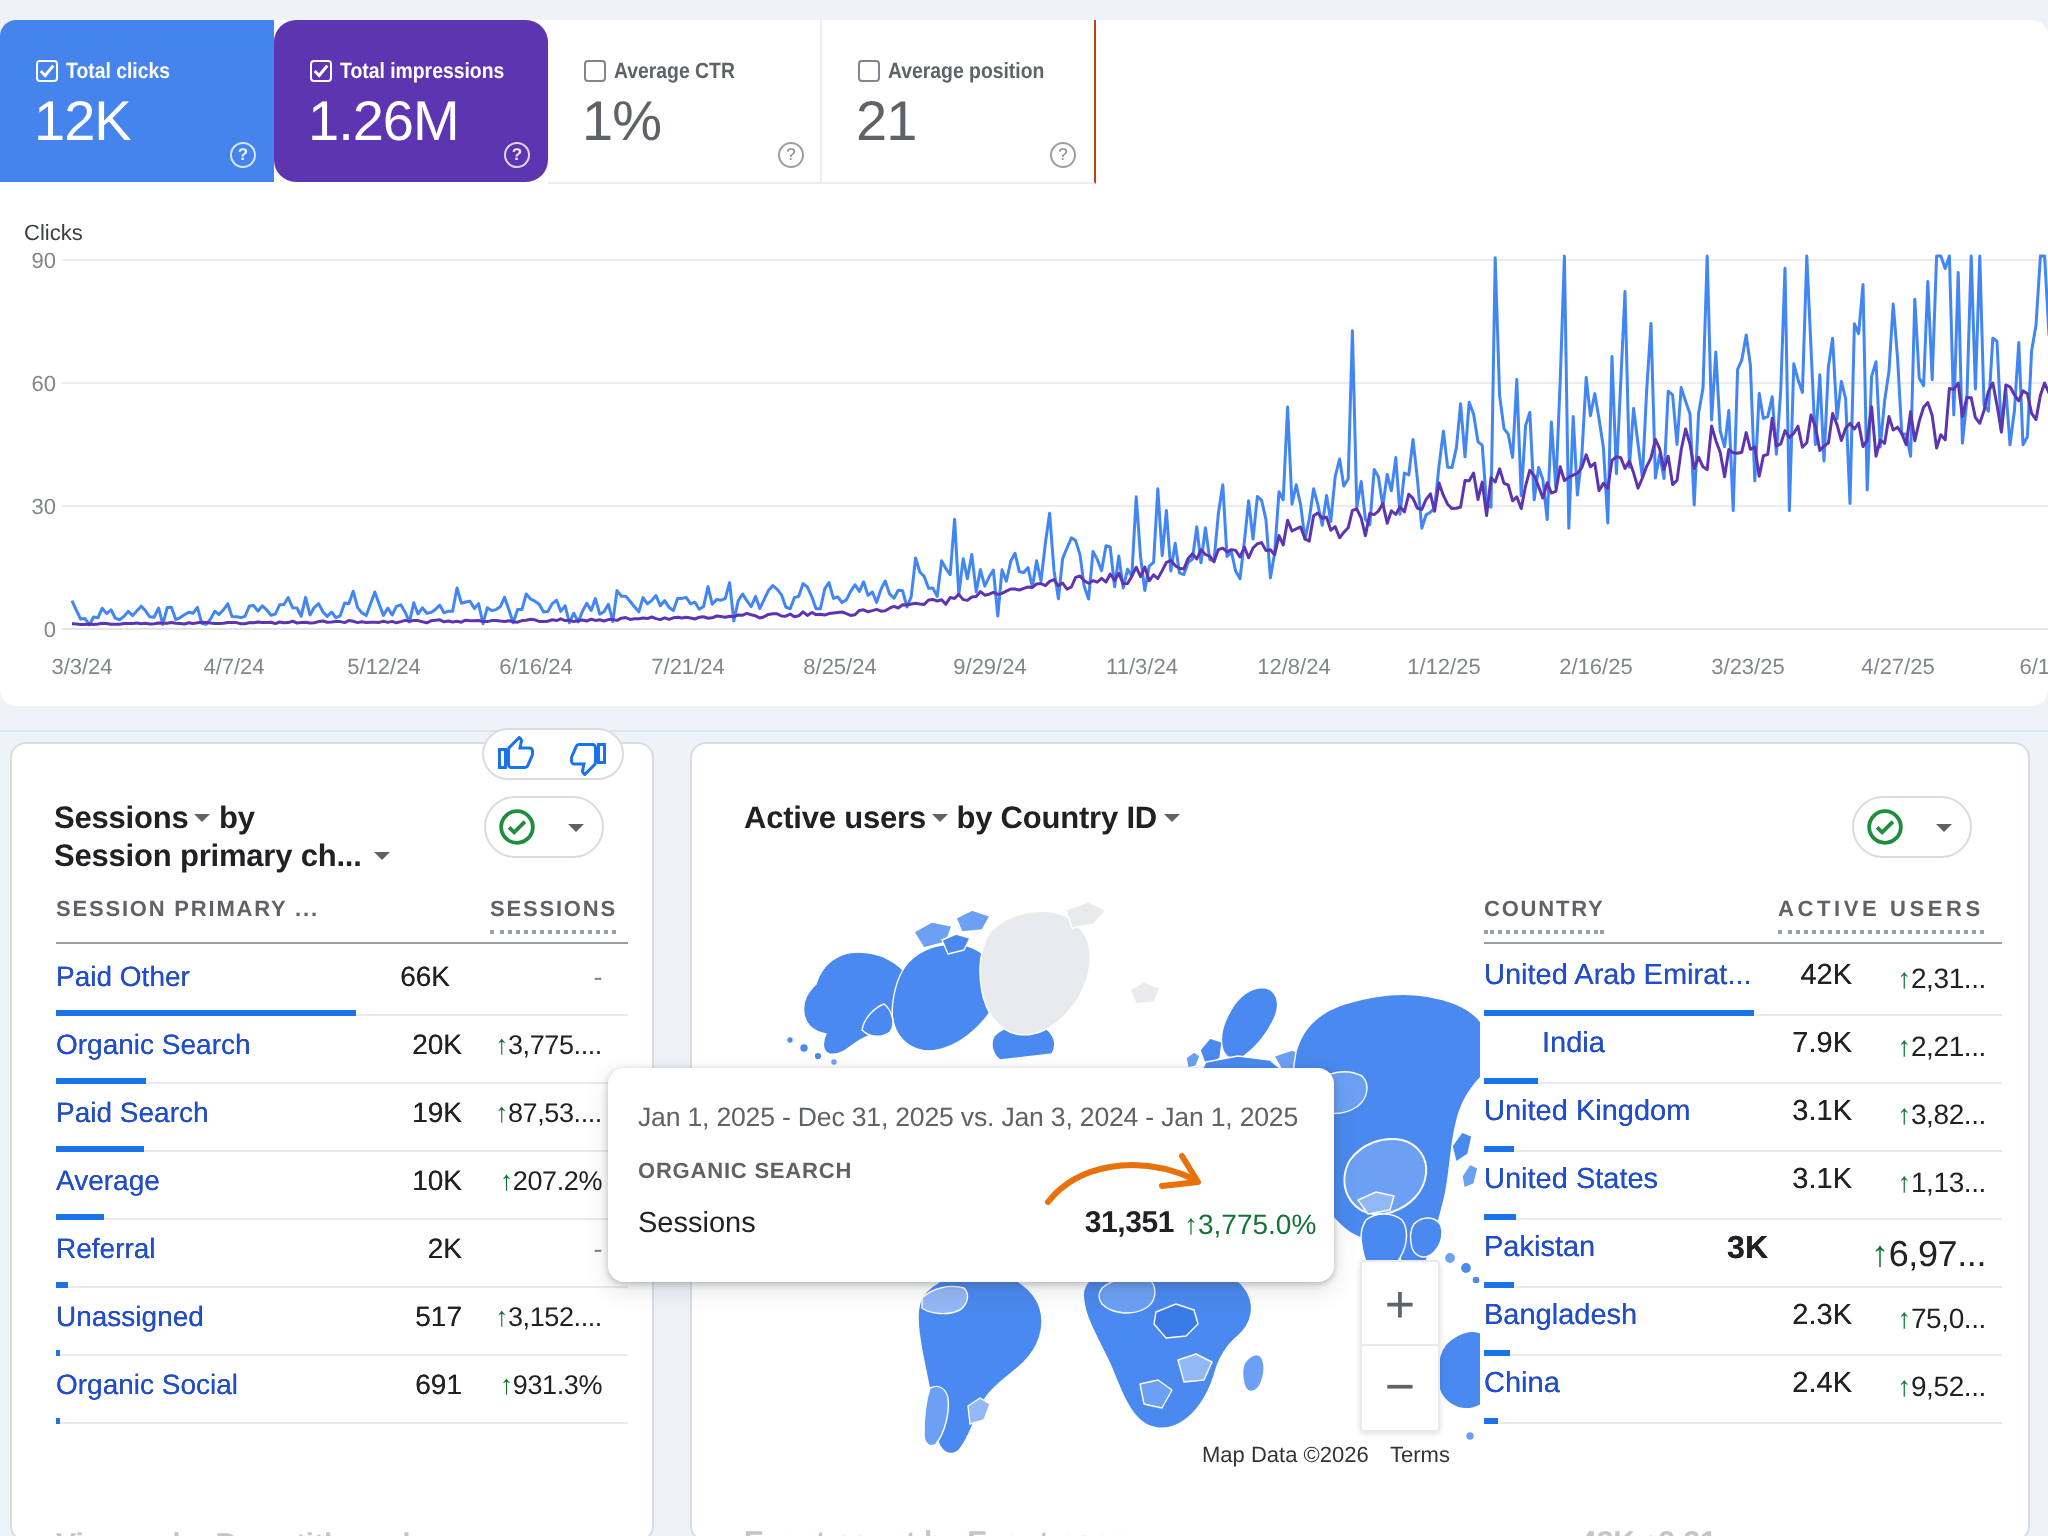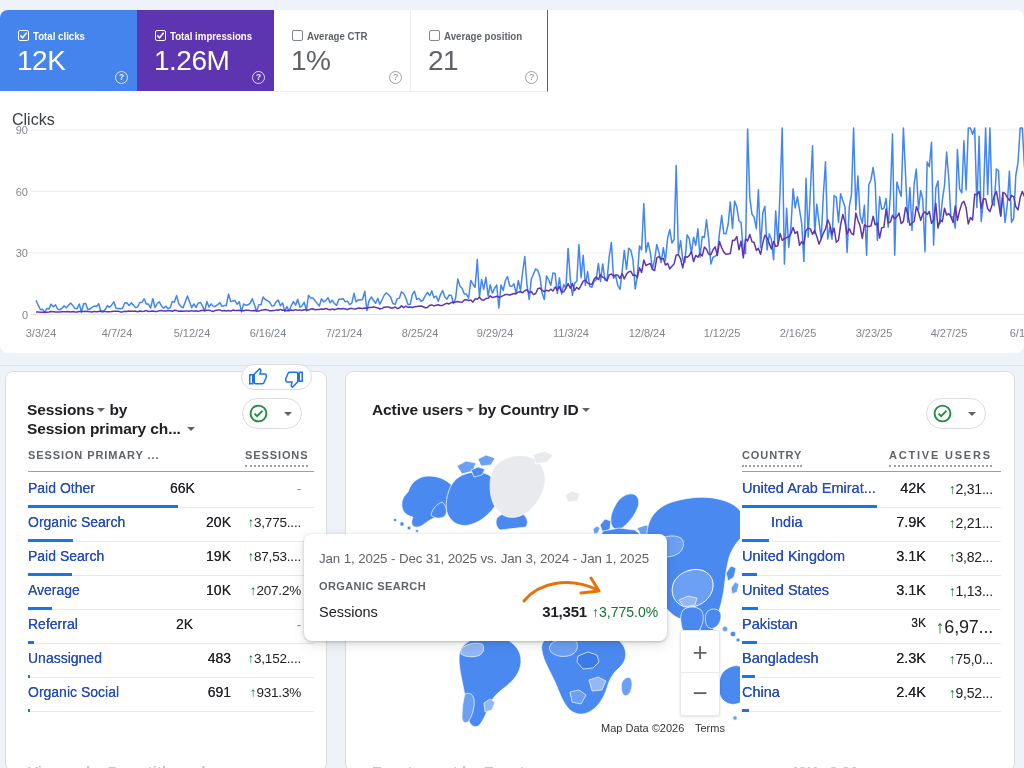--- a/index.html
+++ b/index.html
@@ -38,21 +38,21 @@
 <div class="abs tile" style="left:0;background:#4584ec;border-radius:8px 0 0 0;">
   <span class="cb">
       <svg width="9" height="9" viewBox="0 0 10 10">
         <path d="M1.5 5l2.5 2.5L8.5 2" stroke="#fff" stroke-width="1.7" fill="none"></path>
       </svg>
     </span>
   <span class="lbl">Total clicks</span>
     <span class="num">12K</span>
     <span class="q">?</span>
 </div>
-<div class="abs tile" style="left:137px;background:#5e35b1;">
+<div class="abs tile" style="left:137px;background:#5e35b1;border-radius:11px;">
   <span class="cb">
       <svg width="9" height="9" viewBox="0 0 10 10">
         <path d="M1.5 5l2.5 2.5L8.5 2" stroke="#fff" stroke-width="1.7" fill="none"></path>
       </svg>
     </span>
   <span class="lbl">Total impressions</span>
     <span class="num">1.26M</span>
     <span class="q">?</span>
 </div>
 <div class="abs tile gray" style="left:274px;background:#fff;border-bottom:1px solid #ebedef;">
@@ -61,21 +61,21 @@
     <span class="num">1%</span>
     <span class="q">?</span>
 </div>
 <div class="abs tile gray" style="left:410px;background:#fff;border-left:1px solid #ebedef;border-right:1px solid #c2410c;border-bottom:1px solid #ebedef;width:136px;">
   <span class="cb"></span>
   <span class="lbl">Average position</span>
     <span class="num">21</span>
     <span class="q">?</span>
 </div>
 
-<div class="abs" style="left:12px;top:111px;font-size:16px;color:#3c4043;">Clicks</div>
+<div class="abs" style="left:12px;top:111px;font-size:11px;color:#3c4043;">Clicks</div>
 <svg class="abs" style="left:0;top:0;" width="1024" height="360" viewBox="0 0 1024 360">
   <line x1="31" y1="130" x2="1024" y2="130" stroke="#ebedef"></line>
   <line x1="31" y1="191.5" x2="1024" y2="191.5" stroke="#ebedef"></line>
   <line x1="31" y1="253" x2="1024" y2="253" stroke="#ebedef"></line>
   <line x1="31" y1="314.5" x2="1024" y2="314.5" stroke="#e3e5e8"></line>
   <text x="28" y="134" font-size="11" fill="#80868b" text-anchor="end">90</text>
   <text x="28" y="195.5" font-size="11" fill="#80868b" text-anchor="end">60</text>
   <text x="28" y="257" font-size="11" fill="#80868b" text-anchor="end">30</text>
   <text x="28" y="318.5" font-size="11" fill="#80868b" text-anchor="end">0</text>
   <g font-size="11" fill="#80868b" text-anchor="middle">
@@ -100,46 +100,46 @@
 </svg>
 <div class="abs" style="left:0;top:365px;width:1024px;height:1px;background:#dde4ee;"></div>
 
 <div class="abs card" id="lcard"></div>
 <div class="abs" style="left:27px;top:401px;"><span class="ttl">Sessions</span><span class="dn"></span><span class="ttl"> by</span></div>
 <div class="abs" style="left:27px;top:420px;"><span class="ttl">Session primary ch...</span><span class="dn" style="margin-left:6px;"></span></div>
 <div class="abs hdr" style="left:28px;top:449px;">SESSION PRIMARY ...</div>
 <div class="abs hdr dotted" style="left:245px;top:449px;">SESSIONS</div>
 <div class="abs" style="left:28px;top:471px;width:286px;height:1px;background:#9aa0a6;"></div>
 <div class="abs rowname" style="left:28px;top:480px;">Paid Other</div>
-<div class="abs rowval" style="left:152px;top:480px;width:61px;text-align:center;">66K</div>
+<div class="abs rowval" style="left:164px;top:480px;width:61px;">66K</div>
 <div class="abs rowchg" style="left:231px;top:481px;width:70px;"><span style="color:#80868b;">-</span></div>
 <div class="abs sep" style="left:28px;top:507px;width:286px;"></div>
 <div class="abs bar" style="left:28px;top:505px;width:150px;"></div>
 <div class="abs rowname" style="left:28px;top:514px;">Organic Search</div>
 <div class="abs rowval" style="left:170px;top:514px;width:61px;">20K</div>
 <div class="abs rowchg" style="left:231px;top:515px;width:70px;"><span class="grn">↑</span>3,775....</div>
 <div class="abs sep" style="left:28px;top:541px;width:286px;"></div>
 <div class="abs bar" style="left:28px;top:539px;width:45px;"></div>
 <div class="abs rowname" style="left:28px;top:548px;">Paid Search</div>
 <div class="abs rowval" style="left:170px;top:548px;width:61px;">19K</div>
 <div class="abs rowchg" style="left:231px;top:549px;width:70px;"><span class="grn">↑</span>87,53....</div>
 <div class="abs sep" style="left:28px;top:575px;width:286px;"></div>
 <div class="abs bar" style="left:28px;top:573px;width:44px;"></div>
 <div class="abs rowname" style="left:28px;top:582px;">Average</div>
 <div class="abs rowval" style="left:170px;top:582px;width:61px;">10K</div>
 <div class="abs rowchg" style="left:231px;top:583px;width:70px;"><span class="grn">↑</span>207.2%</div>
 <div class="abs sep" style="left:28px;top:609px;width:286px;"></div>
 <div class="abs bar" style="left:28px;top:607px;width:24px;"></div>
 <div class="abs rowname" style="left:28px;top:616px;">Referral</div>
-<div class="abs rowval" style="left:154px;top:616px;width:61px;text-align:center;">2K</div>
+<div class="abs rowval" style="left:170px;top:616px;width:61px;">2K</div>
 <div class="abs rowchg" style="left:231px;top:617px;width:70px;"><span style="color:#80868b;">-</span></div>
 <div class="abs sep" style="left:28px;top:643px;width:286px;"></div>
 <div class="abs bar" style="left:28px;top:641px;width:6px;"></div>
 <div class="abs rowname" style="left:28px;top:650px;">Unassigned</div>
-<div class="abs rowval" style="left:170px;top:650px;width:61px;">483</div>
+<div class="abs rowval" style="left:170px;top:650px;width:61px;">517</div>
 <div class="abs rowchg" style="left:231px;top:651px;width:70px;"><span class="grn">↑</span>3,152....</div>
 <div class="abs sep" style="left:28px;top:677px;width:286px;"></div>
 <div class="abs bar" style="left:28px;top:675px;width:2px;"></div>
 <div class="abs rowname" style="left:28px;top:684px;">Organic Social</div>
 <div class="abs rowval" style="left:170px;top:684px;width:61px;">691</div>
 <div class="abs rowchg" style="left:231px;top:685px;width:70px;"><span class="grn">↑</span>931.3%</div>
 <div class="abs sep" style="left:28px;top:711px;width:286px;"></div>
 <div class="abs bar" style="left:28px;top:709px;width:2px;"></div>
 
 <div class="pill" style="left:241px;top:364px;width:71px;height:26px;"></div>
@@ -245,21 +245,21 @@
 <div class="abs rowval" style="left:860px;top:548px;width:66px;font-size:14.5px;">3.1K</div>
 <div class="abs rowchg" style="left:926px;top:549px;width:67px;font-size:14px;"><span class="grn">↑</span>3,82...</div>
 <div class="abs sep" style="left:742px;top:575px;width:259px;"></div>
 <div class="abs bar" style="left:742px;top:573px;width:15px;"></div>
 <div class="abs rowname" style="left:742px;top:582px;font-size:14.5px;">United States</div>
 <div class="abs rowval" style="left:860px;top:582px;width:66px;font-size:14.5px;">3.1K</div>
 <div class="abs rowchg" style="left:926px;top:583px;width:67px;font-size:14px;"><span class="grn">↑</span>1,13...</div>
 <div class="abs sep" style="left:742px;top:609px;width:259px;"></div>
 <div class="abs bar" style="left:742px;top:607px;width:16px;"></div>
 <div class="abs rowname" style="left:742px;top:616px;font-size:14.5px;">Pakistan</div>
-<div class="abs rowval" style="left:860px;top:616px;width:66px;font-size:12px;">3K</div>
+<div class="abs rowval" style="left:818px;top:616px;width:66px;font-size:16px;font-weight:bold;">3K</div>
 <div class="abs rowchg" style="left:926px;top:617px;width:67px;font-size:18px;"><span class="grn">↑</span>6,97...</div>
 <div class="abs sep" style="left:742px;top:643px;width:259px;"></div>
 <div class="abs bar" style="left:742px;top:641px;width:15px;"></div>
 <div class="abs rowname" style="left:742px;top:650px;font-size:14.5px;">Bangladesh</div>
 <div class="abs rowval" style="left:860px;top:650px;width:66px;font-size:14.5px;">2.3K</div>
 <div class="abs rowchg" style="left:926px;top:651px;width:67px;font-size:14px;"><span class="grn">↑</span>75,0...</div>
 <div class="abs sep" style="left:742px;top:677px;width:259px;"></div>
 <div class="abs bar" style="left:742px;top:675px;width:13px;"></div>
 <div class="abs rowname" style="left:742px;top:684px;font-size:14.5px;">China</div>
 <div class="abs rowval" style="left:860px;top:684px;width:66px;font-size:14.5px;">2.4K</div>

